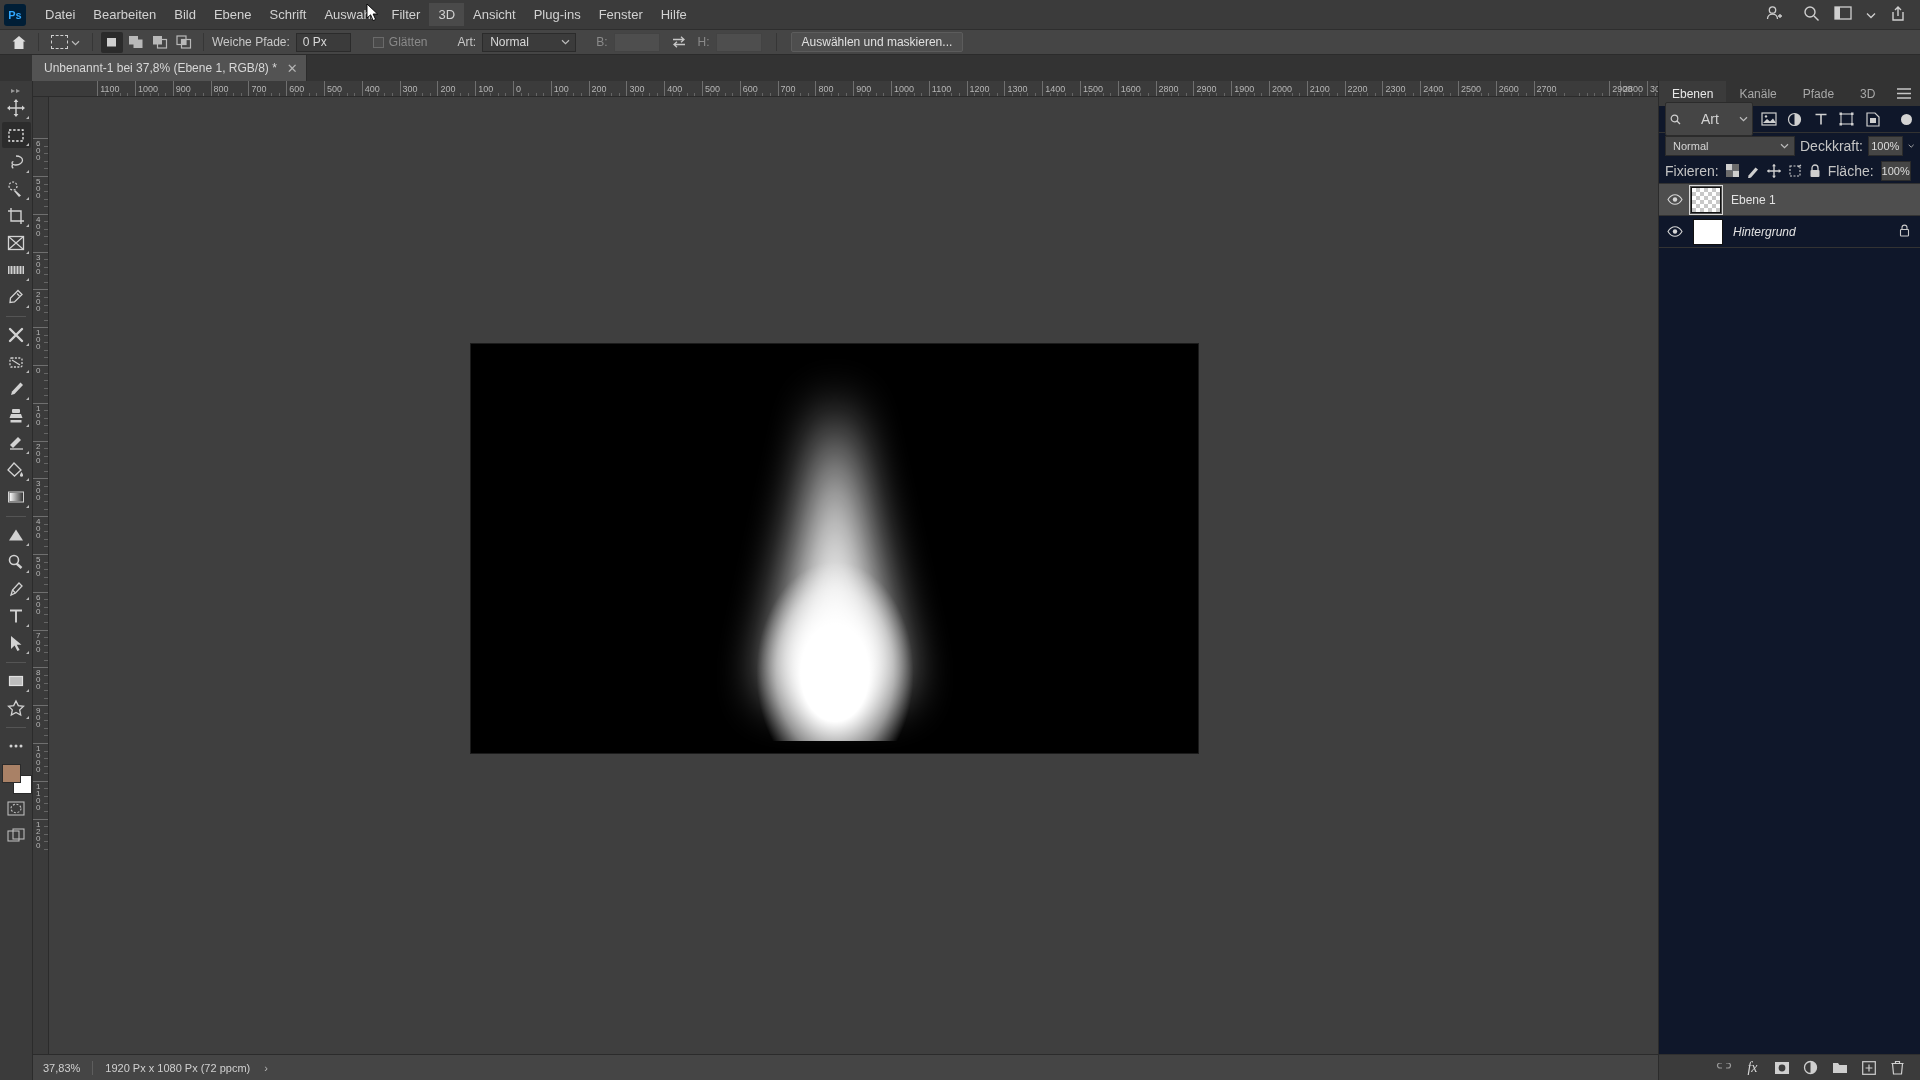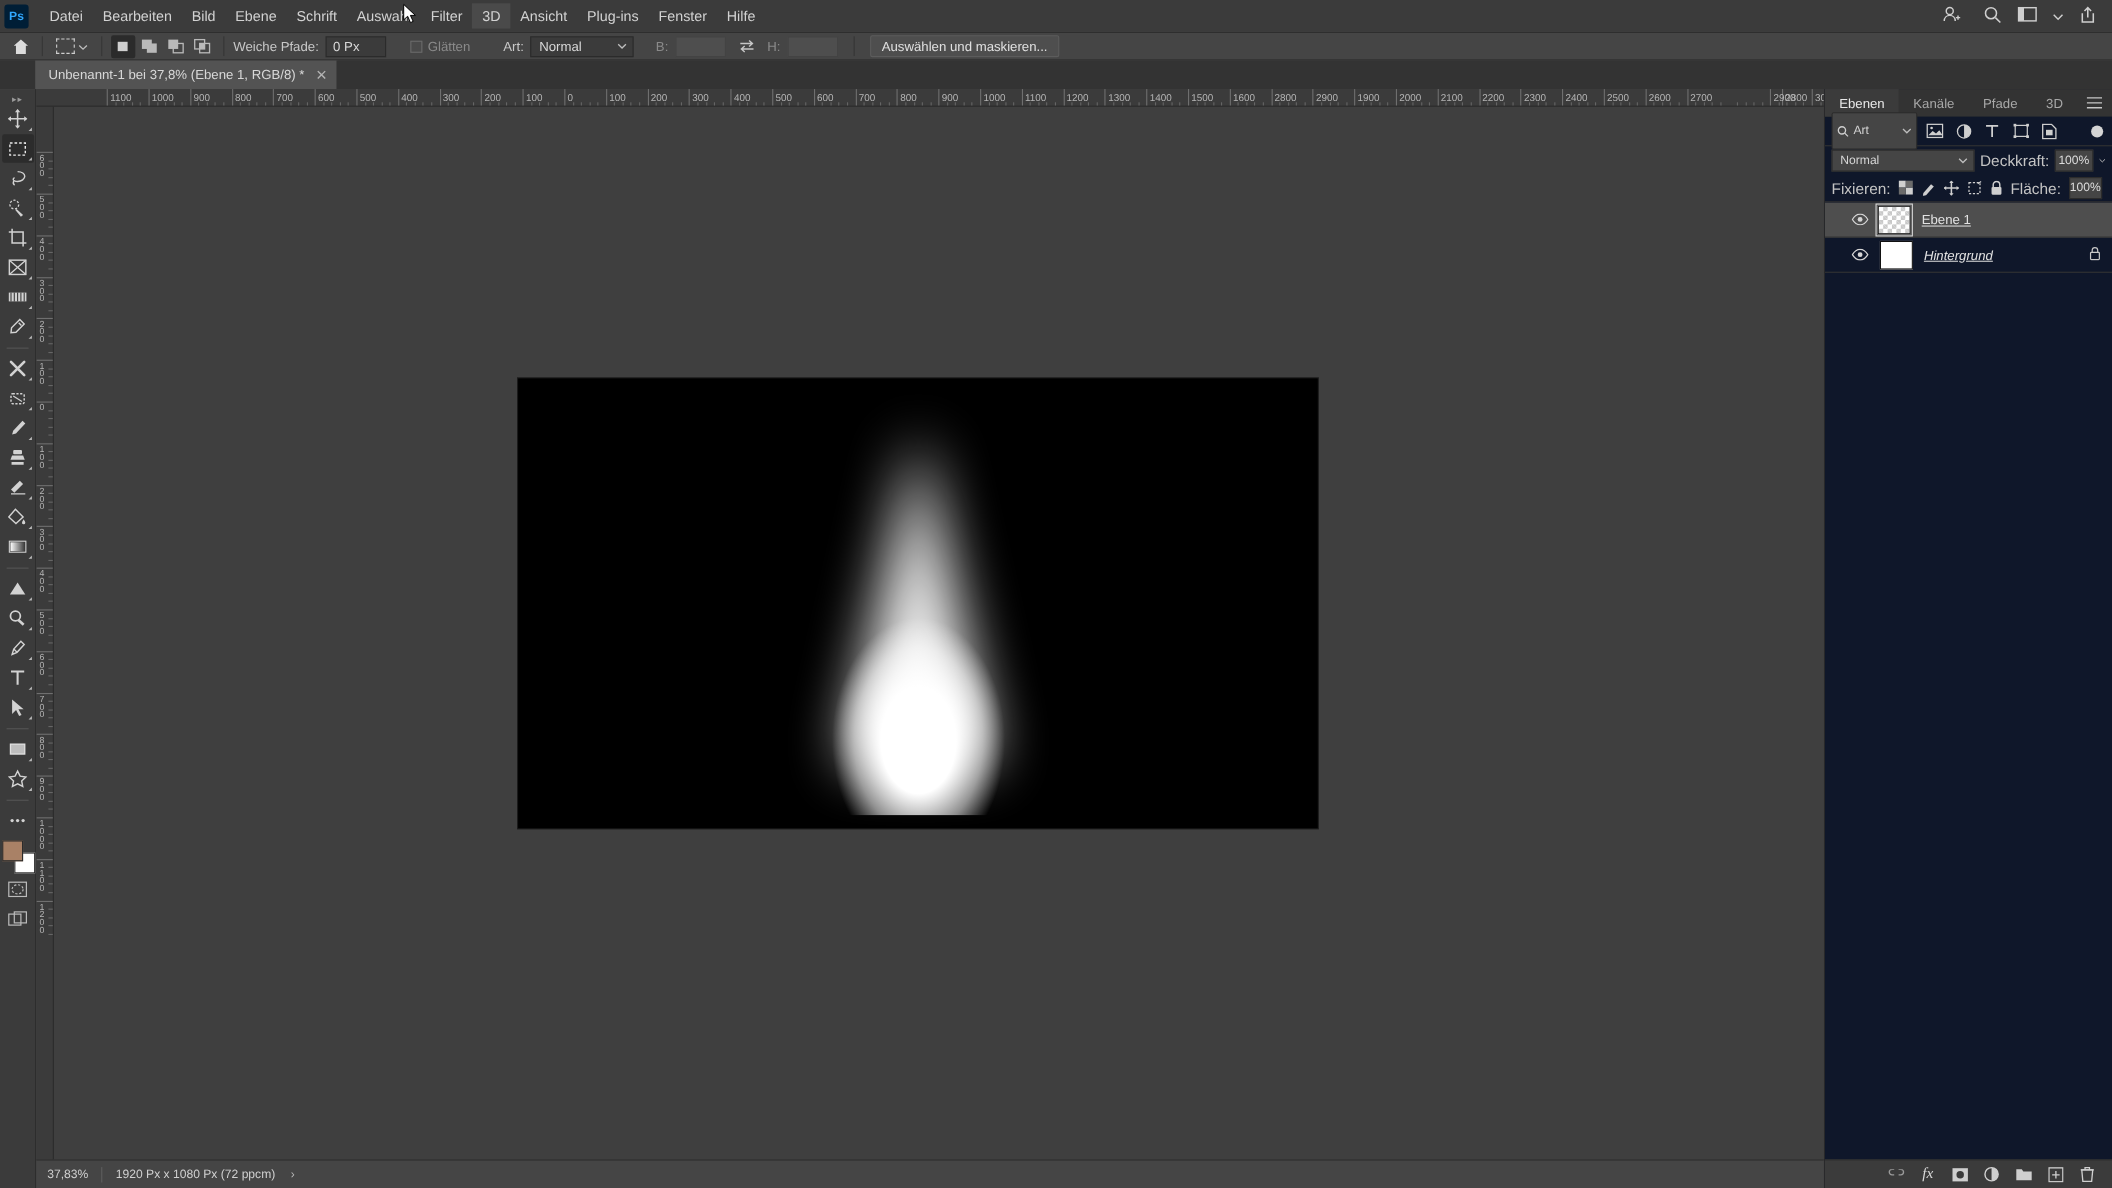--- a/index.html
+++ b/index.html
@@ -129,40 +129,40 @@
     width:262px;flex:0 0 262px;background:#0f172a;border-left:1px solid #2b2b2b;
     display:flex;flex-direction:column;
   }
   #paneltabs{height:25px;background:#333;display:flex;align-items:stretch;}
   .ptab{padding:0 13px;display:flex;align-items:center;font-size:12px;color:#a8a8a8;}
   .ptab.active{background:#3b3b3b;color:#e8e8e8;}
   .pmenu{margin-left:auto;display:flex;align-items:center;padding:0 9px;color:#c0c0c0;}
   #filterrow{height:27px;display:flex;align-items:center;padding:0 6px;gap:6px;border-bottom:1px solid #323232;}
   #kindsel{
     flex:0 0 78px;height:20px;background:#454545;border:1px solid #2b2b2b;border-radius:2px;
-    display:flex;align-items:center;padding:16px 4px;gap:4px;font-size:11px;color:#d2d2d2;
+    display:flex;align-items:center;padding:16px 4px;gap:20px;font-size:14px;color:#d2d2d2;
   }
   .ficon{width:20px;height:20px;display:flex;align-items:center;justify-content:center;}
   .togglepill{width:11px;height:11px;border-radius:50%;background:#d4d4d4;margin-left:auto;margin-right:2px;}
   #blendrow{height:25px;display:flex;align-items:center;padding:0 6px;gap:5px;}
   #blendsel{
     flex:0 0 130px;height:20px;background:#454545;border:1px solid #2b2b2b;
     display:flex;align-items:center;justify-content:space-between;padding:0 5px 0 7px;font-size:11px;
   }
   .lbl{font-size:14px;color:#c4c4c4;white-space:nowrap;}
   .numfield{
     background:#454545;border:1px solid #2b2b2b;height:20px;width:48px;
     display:flex;align-items:center;justify-content:center;font-size:11px;color:#dcdcdc;
   }
   #lockrow{height:26px;display:flex;align-items:center;padding:0 6px;gap:7px;border-bottom:1px solid #323232;}
   .lockico{width:16px;height:16px;display:flex;align-items:center;justify-content:center;}
   #layerlist{flex:1;overflow:hidden;}
   .layer{
     height:32px;display:flex;align-items:center;border-bottom:1px solid #333;
-    padding-left:20px;gap:0;text-decoration:underline;
+    padding-left:4px;gap:0;
   }
   .layer.selected{background:#4e4e4e;}
   .eye{width:24px;display:flex;align-items:center;justify-content:center;}
   .thumb{width:30px;height:26px;border:1px solid #111;flex:0 0 30px;}
   .thumb.checker{
     background-image:
       linear-gradient(45deg,#c8c8c8 25%,transparent 25%,transparent 75%,#c8c8c8 75%),
       linear-gradient(45deg,#c8c8c8 25%,#fff 25%,#fff 75%,#c8c8c8 75%);
     background-size:8px 8px;background-position:0 0,4px 4px;background-color:#fff;
     outline:1px solid #d8d8d8;outline-offset:1px;

